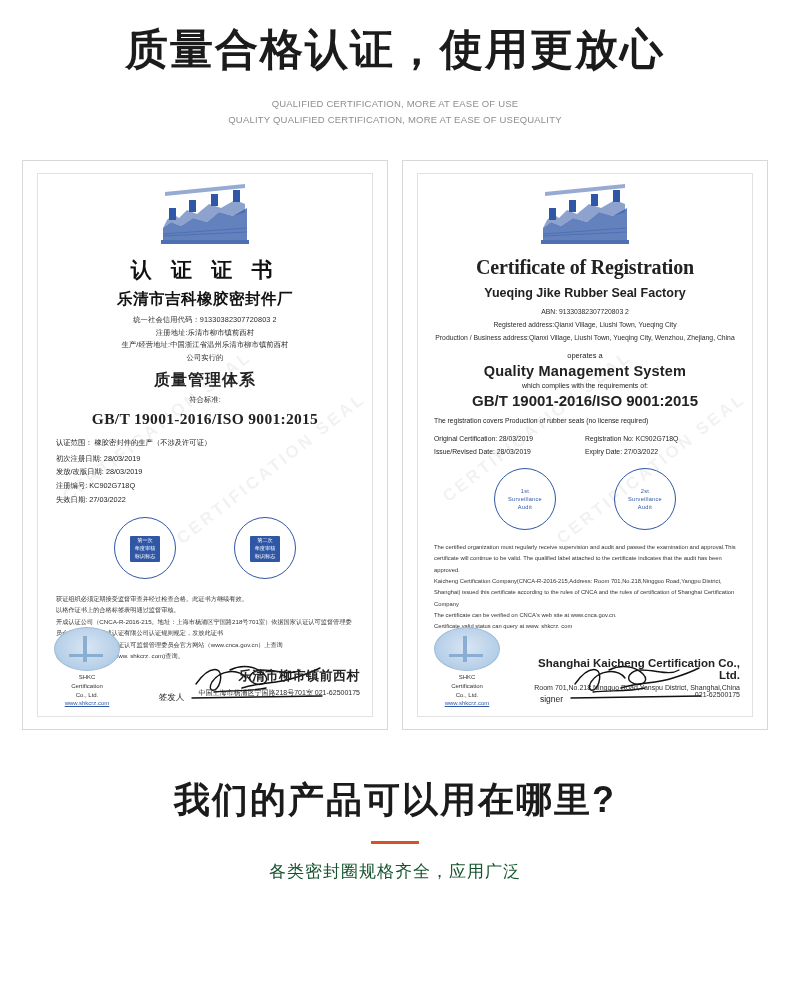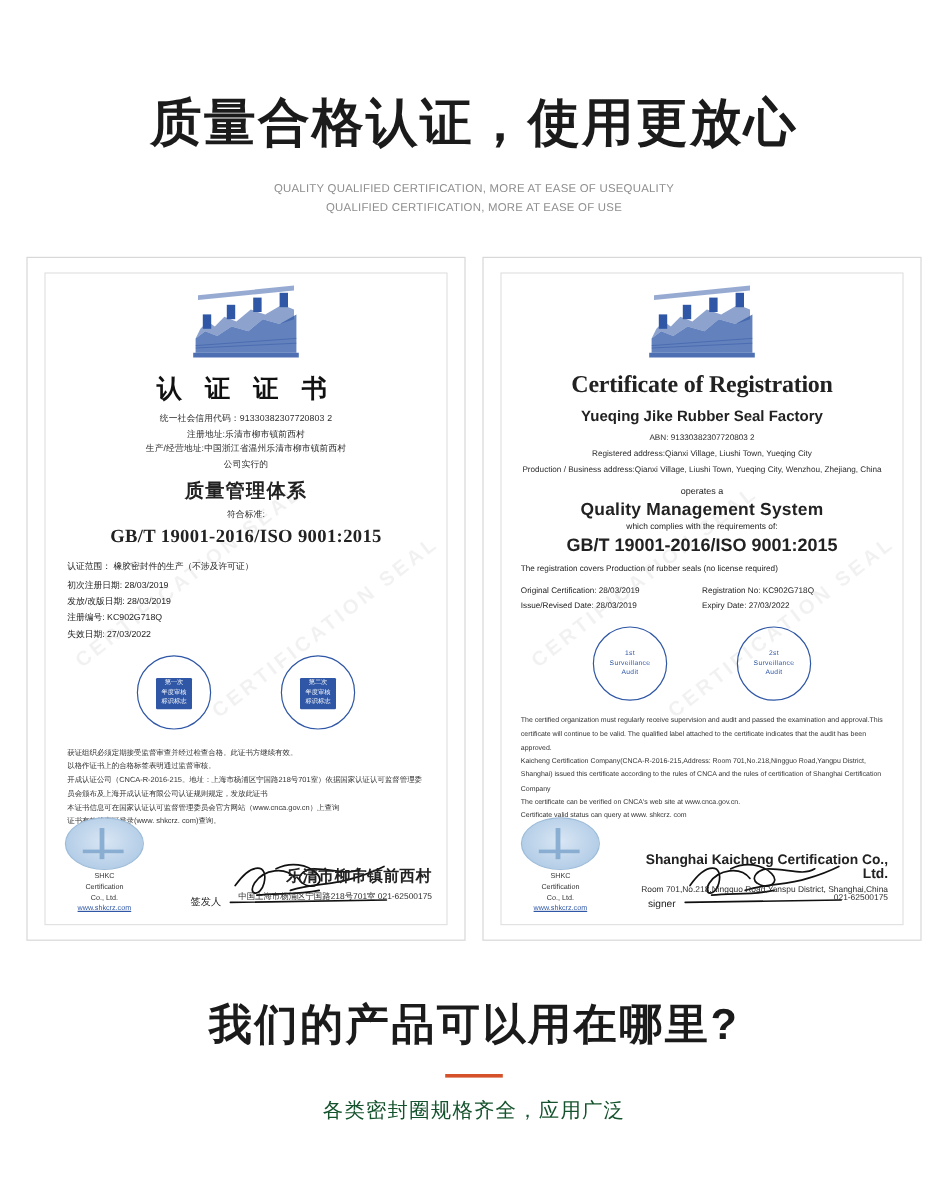--- a/index.html
+++ b/index.html
@@ -17,21 +17,21 @@
   }
   .page {
     width: 790px;
     height: 996px;
     position: relative;
   }
 
   
   .top-heading {
     text-align: center;
-    padding-top: 78px;
+    padding-top: 24px;
   }
   .top-heading h1 {
     margin: 0;
     font-size: 43px;
     line-height: 1.2;
     font-weight: bold;
     letter-spacing: 2px;
     color: #1b1b1b;
     font-family: "Liberation Sans", sans-serif;
   }
@@ -358,22 +358,22 @@
   }
 </style>
 </head>
 <body>
 
 <div class="page">
 
   <div class="top-heading">
     <h1>质量合格认证，使用更放心</h1>
     <div class="top-sub">
+      <div>QUALIFIED CERTIFICATION, MORE AT EASE OF USE</div>
       <div>QUALITY QUALIFIED CERTIFICATION, MORE AT EASE OF USEQUALITY</div>
-      <div>QUALIFIED CERTIFICATION, MORE AT EASE OF USE</div>
     </div>
   </div>
 
   <div class="certs">
 
     <div class="cert">
       <div class="watermark">
         <span class="wm1">CERTIFICATION SEAL</span>
         <span class="wm2">CERTIFICATION SEAL</span>
       </div>
@@ -393,20 +393,21 @@
               <path d="M6 14 L86 6 L86 10 L6 18 Z" opacity="0.5"></path>
             </g>
             <g stroke="#2f57a6" stroke-width="0.8" opacity="0.5" fill="none">
               <path d="M4 56 L88 50"></path>
               <path d="M4 58 L88 54"></path>
             </g>
           </svg>
         </div>
 
         <div class="cn-title">认 证 证 书</div>
+        <div class="cn-factory">乐清市吉科橡胶密封件厂</div>
         <div class="tiny tiny-c">统一社会信用代码：91330382307720803 2</div>
         <div class="tiny tiny-c">注册地址:乐清市柳市镇前西村</div>
         <div class="tiny tiny-c">生产/经营地址:中国浙江省温州乐清市柳市镇前西村</div>
         <div class="tiny tiny-c">公司实行的</div>
         <div class="cn-system">质量管理体系</div>
         <div class="tiny tiny-c">符合标准:</div>
         <div class="std">GB/T 19001-2016/ISO 9001:2015</div>
         <div class="scope">认证范围： 橡胶密封件的生产（不涉及许可证）</div>
 
         <div class="grid2">

